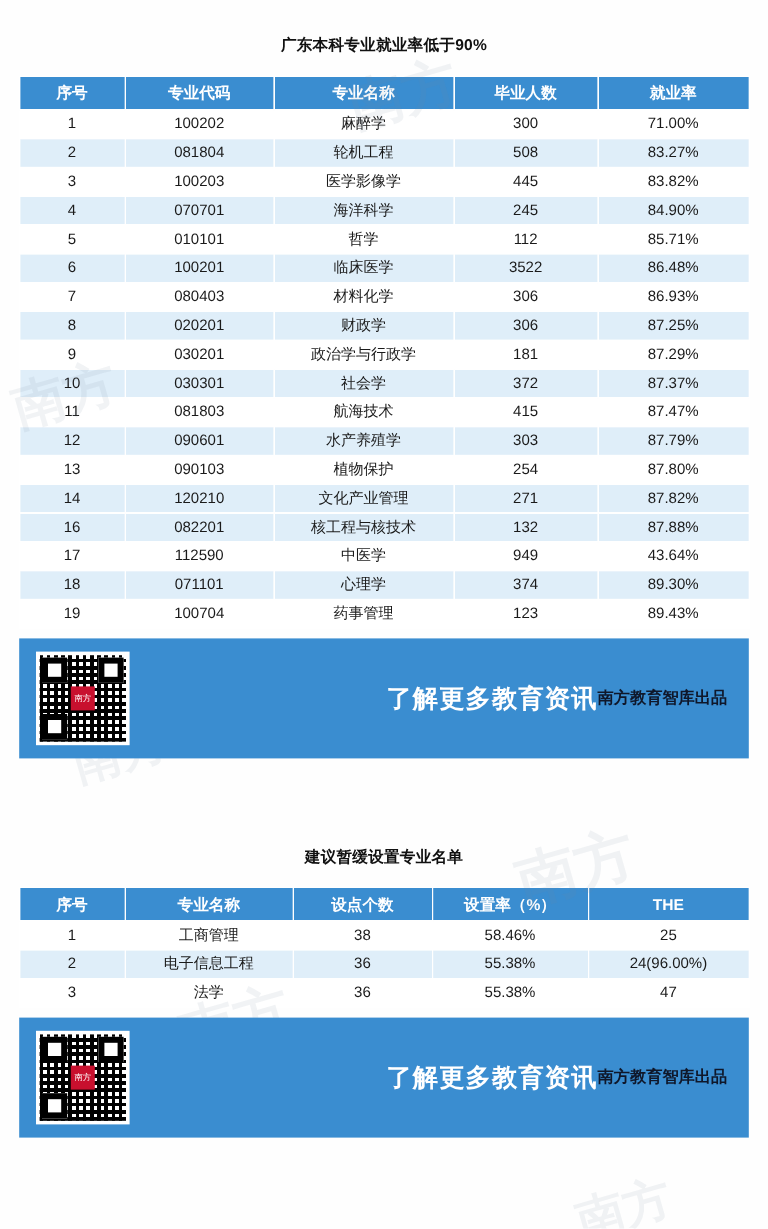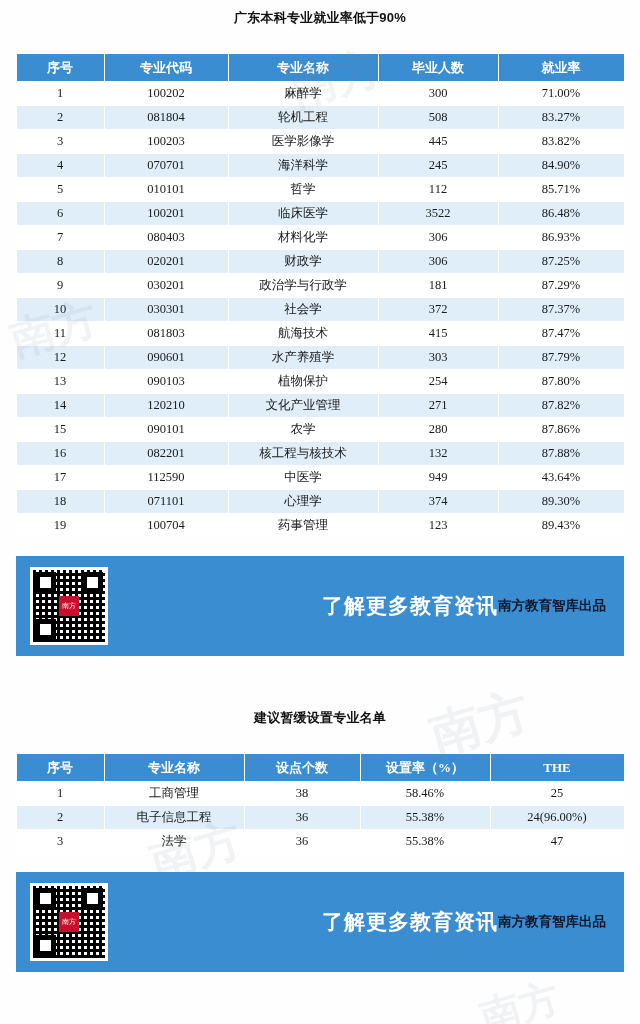--- a/index.html
+++ b/index.html
@@ -25,27 +25,27 @@
     user-select: none;
   }
   .section { width: 640px; }
   .section-title {
     text-align: center;
     font-size: 13px;
     font-weight: bold;
     color: #111;
     padding: 9px 0 16px 0;
     letter-spacing: 0.2px;
+    margin-top: 20px;
   }
   table.grid {
     border-collapse: collapse;
     width: 608px;
-    margin: 10px auto;
+    margin: 0 auto;
     table-layout: fixed;
-    font-family: Liberation Serif, serif;
   }
   table.grid th, table.grid td {
     border: 1px solid #ffffff;
     text-align: center;
     font-size: 12.5px;
     color: #1a1a1a;
     height: 23px;
     line-height: 23px;
     padding: 0;
     overflow: hidden;
@@ -251,27 +251,20 @@
             <td>254</td>
             <td>87.80%</td>
           </tr>
           <tr class="even">
             <td>14</td>
             <td>120210</td>
             <td>文化产业管理</td>
             <td>271</td>
             <td>87.82%</td>
           </tr>
-          <tr class="odd">
-            <td>15</td>
-            <td>090101</td>
-            <td>农学</td>
-            <td>280</td>
-            <td>87.86%</td>
-          </tr>
           <tr class="even">
             <td>16</td>
             <td>082201</td>
             <td>核工程与核技术</td>
             <td>132</td>
             <td>87.88%</td>
           </tr>
           <tr class="odd">
             <td>17</td>
             <td>112590</td>

